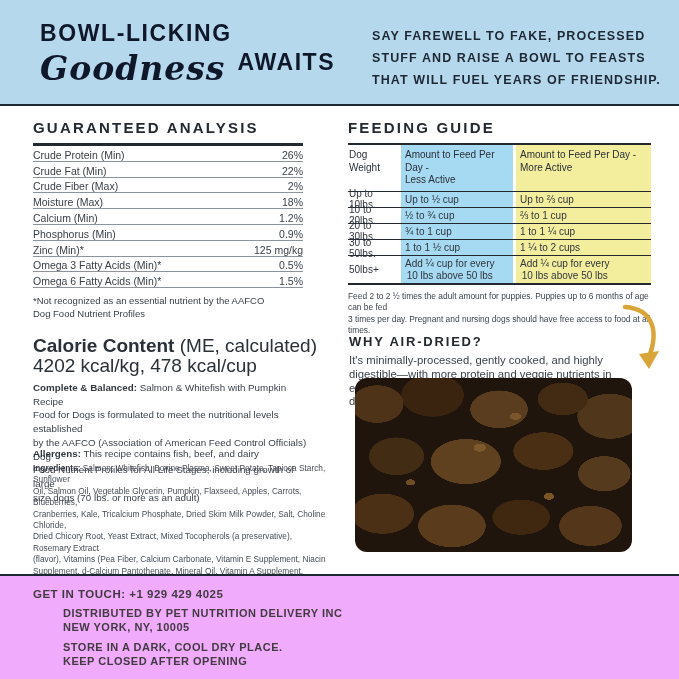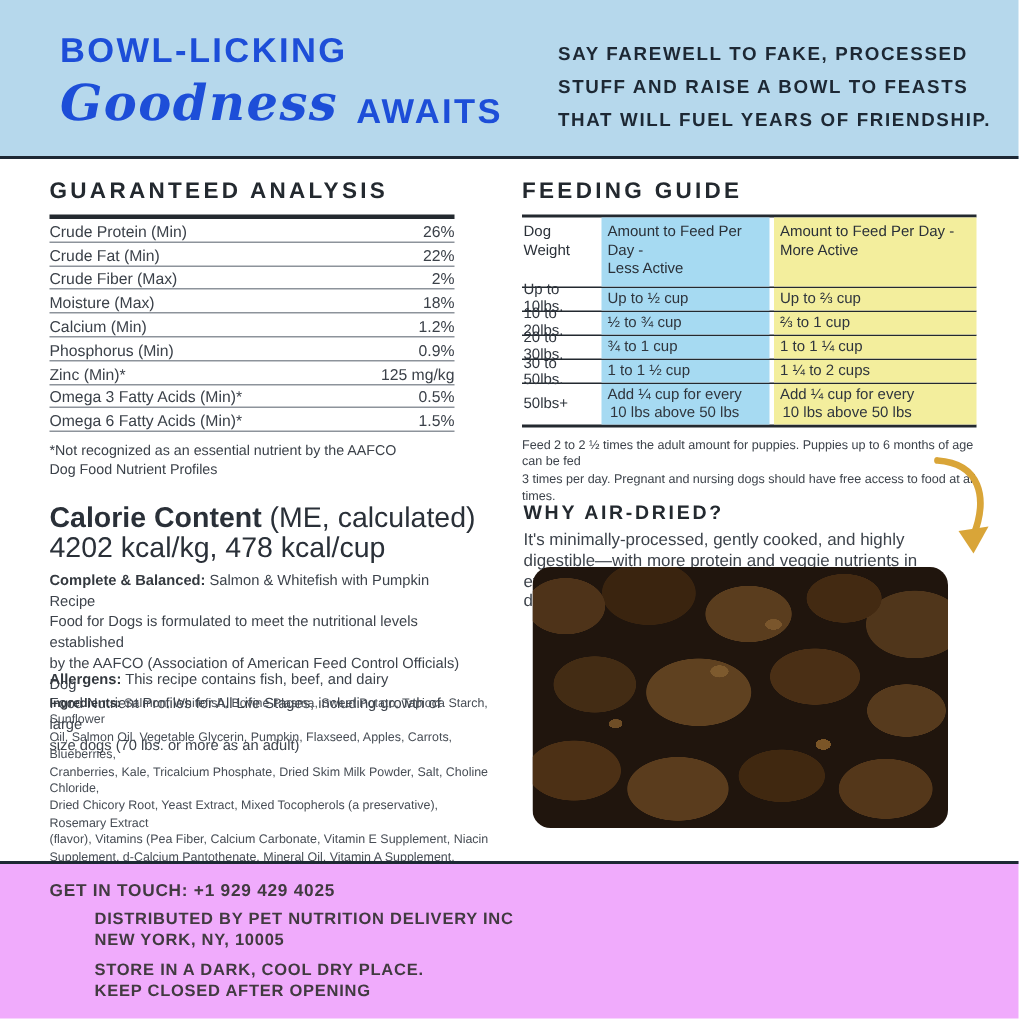--- a/index.html
+++ b/index.html
@@ -7,23 +7,23 @@
   body {
     font-family: "Liberation Sans", "DejaVu Sans", sans-serif;
     background:#ffffff; position:relative; overflow:hidden;
     color:#3e444c;
   }
   .page { position:absolute; inset:0; width:679px; height:679px; }
 
   
   .header { position:absolute; left:0; top:0; width:679px; height:106px;
     background:#b6d8ec; border-bottom:2px solid #1d2834; }
-  .header-left { position:absolute; left:40px; top:20px; color:#1d4ed8; }
+  .header-left { position:absolute; left:40px; top:20px; color:#0f172a; }
   .hl-line1 { font-size:23px; font-weight:bold; letter-spacing:1.6px; }
-  .hl-line2 { margin-top:2px; display:flex; align-items:flex-end; }
+  .hl-line2 { margin-top:2px; display:flex; align-items:flex-start; }
   .hl-script { font-family:"DejaVu Serif", serif; font-style:italic; font-weight:600;
     font-size:33px; letter-spacing:1px; }
   .hl-awaits { font-size:23px; font-weight:bold; letter-spacing:1.6px; margin-left:12px; }
   .header-right { position:absolute; left:372px; top:25px; color:#1d2834;
     font-size:12.5px; font-weight:bold; letter-spacing:1.1px; line-height:22px; }
 
   
   .ga { position:absolute; left:33px; top:119px; width:270px; }
   .section-title { font-size:15px; font-weight:bold; letter-spacing:2.2px; color:#23292f; }
   .ga .section-title { margin-bottom:7px; }

